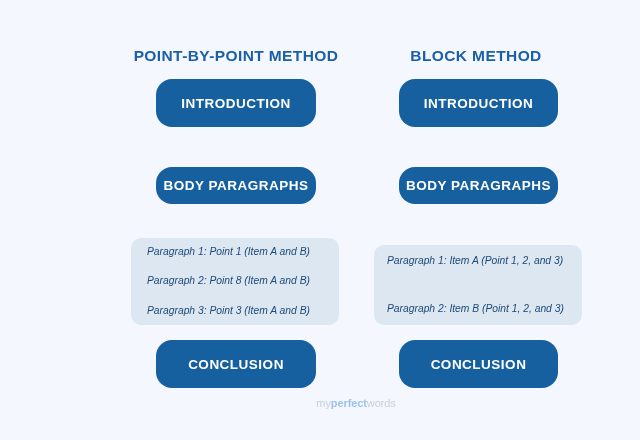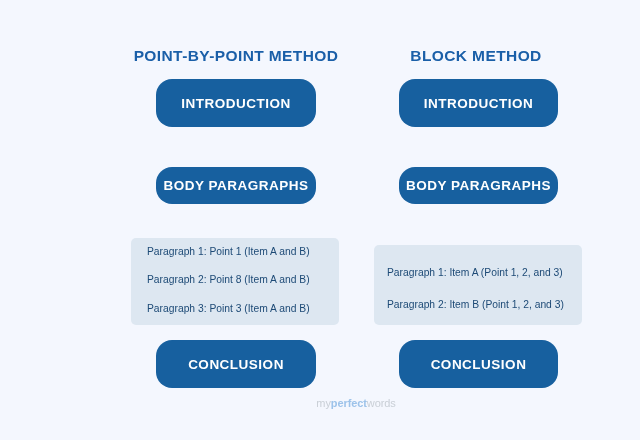--- a/index.html
+++ b/index.html
@@ -67,39 +67,40 @@
   .right .blue-box { left: 63px;  width: 159px; }
 
   .box-intro      { top: 79px;  height: 48px; }
   .box-body       { top: 167px; height: 37px; }
   .box-conclusion { top: 340px; height: 48px; }
 
   
   .light-panel {
     position: absolute;
     background: #dde7f1;
-    border-radius: 5px;
+    border-radius: 10px;
     box-sizing: border-box;
     display: flex;
     flex-direction: column;
-    justify-content: flex-start;
+    justify-content: space-between;
+    font-style: italic;
   }
   .left .light-panel {
     left: 35px;
     top: 238px;
     width: 208px;
     height: 87px;
     padding: 0 0 0 16px;
   }
   .right .light-panel {
     left: 38px;
     top: 245px;
     width: 208px;
     height: 80px;
-    padding: 12px 0 0 13px;
+    padding: 0 0 0 13px;
   }
 
   .panel-line {
     font-size: 10.3px;
     color: #1d4a76;
     line-height: 1;
     white-space: nowrap;
   }
   .left .panel-line  { margin: 9px 0; }
   .right .panel-line { margin: 11px 0; }

